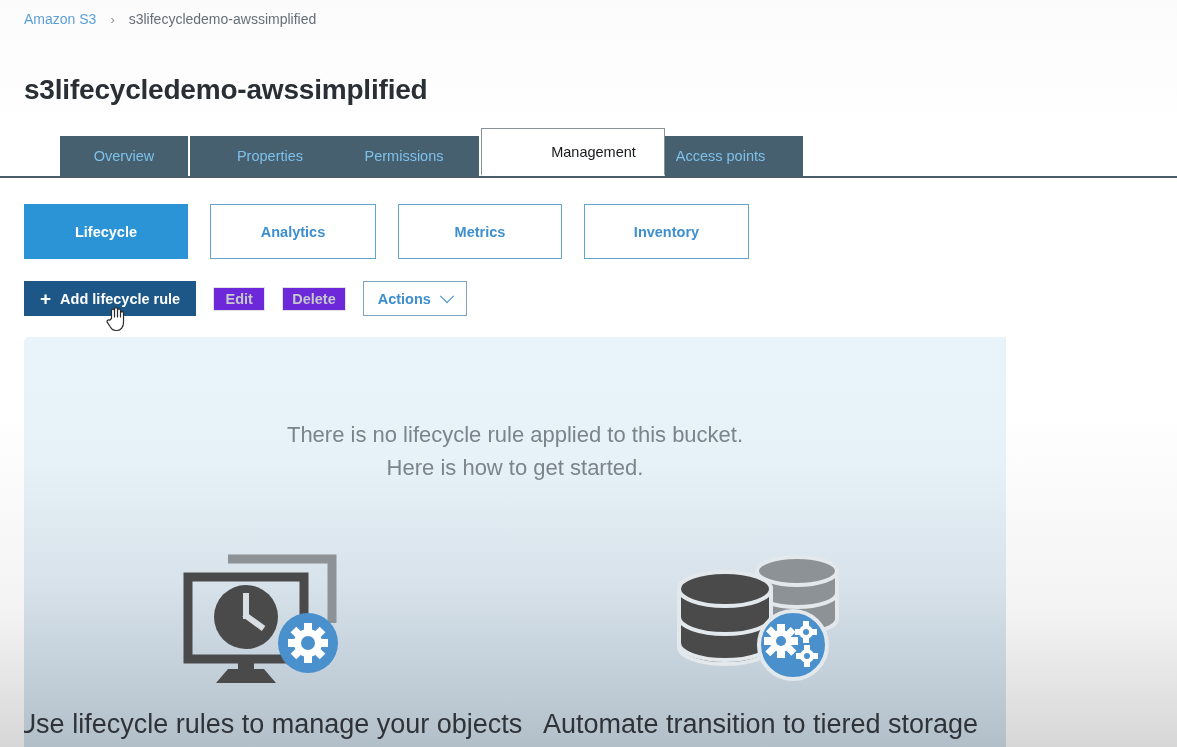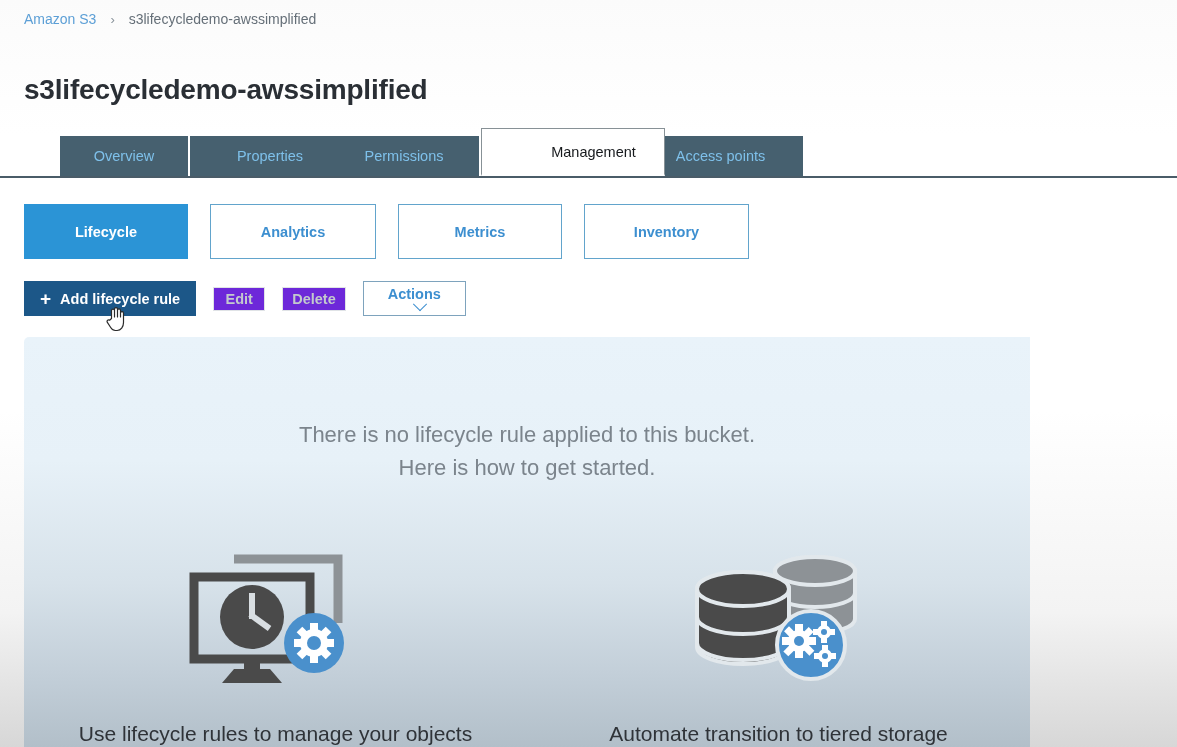--- a/index.html
+++ b/index.html
@@ -186,26 +186,25 @@
   }
   .btn-actions {
     height: 35px;
     background: #ffffff;
     color: #3d8fd0;
     font-size: 14.5px;
     font-weight: bold;
     display: flex;
     align-items: center;
     justify-content: center;
-    padding: 0 24px;
+    padding: 0 14px;
     border: 1px solid #7ea3bd;
     margin-left: 17px;
     box-sizing: border-box;
     cursor: pointer;
-    flex-direction: column;
   }
   .chevron-down {
     margin-left: 11px;
     width: 9px;
     height: 9px;
     border-right: 1.6px solid #3d8fd0;
     border-bottom: 1.6px solid #3d8fd0;
     transform: rotate(45deg) translate(-2px, -2px);
   }
 
@@ -223,21 +222,20 @@
   
   .empty-panel {
     position: absolute;
     left: 24px;
     top: 337px;
     width: 982px;
     height: 410px;
     border-top-left-radius: 5px;
     background: linear-gradient(180deg, #e9f3fa 0%, #e7f1f8 30%, #d7e2ea 60%, #c3cfd9 82%, #b2bfc9 100%);
     overflow: hidden;
-    padding-left: 24px;
   }
   .empty-message {
     position: absolute;
     left: 0;
     top: 81px;
     width: 100%;
     text-align: center;
     color: #7b848c;
     font-size: 22px;
     line-height: 33px;
@@ -251,22 +249,22 @@
     width: 100%;
     display: flex;
   }
   .illus-col {
     width: 50%;
     display: flex;
     flex-direction: column;
     align-items: center;
   }
   .illus-caption {
-    margin-top: 33px;
-    font-size: 21px;
+    margin-top: 20px;
+    font-size: 27px;
     color: #2f3338;
     white-space: nowrap;
   }
 </style>
 </head>
 <body>
 
 <div class="page-bg"></div>
 
 <div class="breadcrumb">

